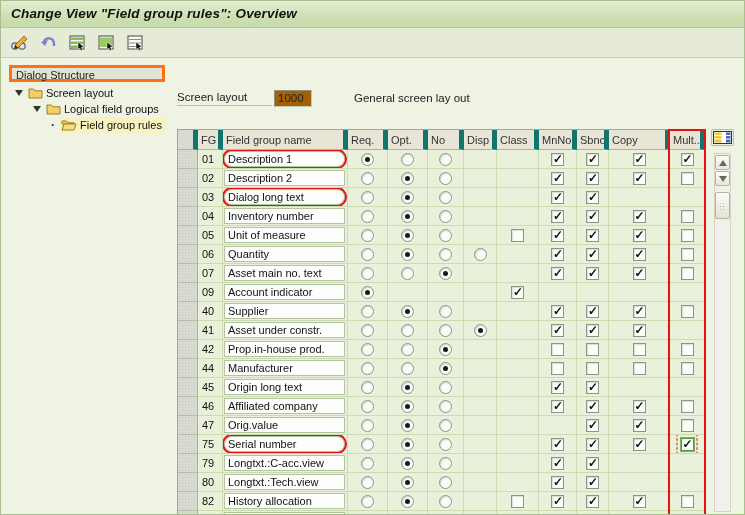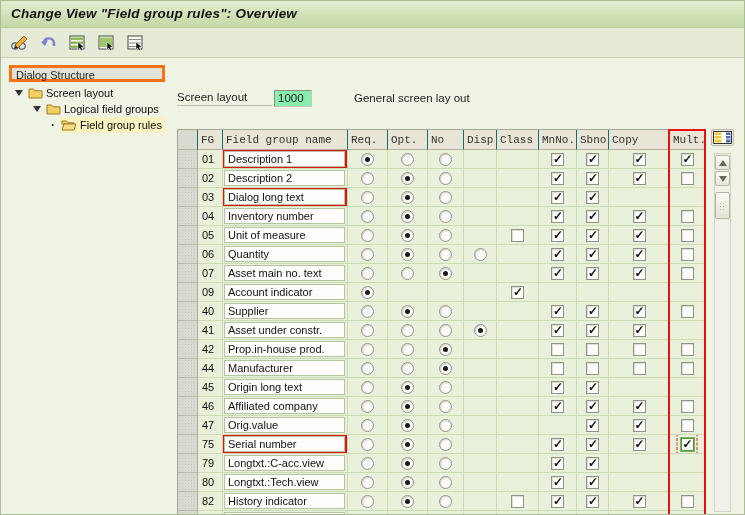--- a/index.html
+++ b/index.html
@@ -43,50 +43,49 @@
   }
   .bullet { font-size:12px; font-weight:bold; margin:0 5px 0 4px; color:#333; }
   .tree-label-wrap { display:flex; align-items:center; height:16px; padding:0 3px 0 1px; }
   .tree-label-wrap.selected { background:#f8f2c0; }
   .tree-item svg { margin-right:3px; }
   
   .form-row { position:absolute; left:176px; top:29px; height:20px; display:flex; align-items:center; font-size:11.5px; color:#222; }
   .form-label { display:inline-block; width:95px; border-bottom:1px solid #bcbcae; padding-bottom:2px; }
   .form-input {
     width:38px; height:17px; margin-left:2px; font-family:"Liberation Sans",sans-serif;
-    font-size:11.5px; color:#222; background:#86efac;
+    font-size:11.5px; color:#222; background:#a16207;
     border:1px solid #8f9183; border-right-color:#c6c8ba; border-bottom-color:#c6c8ba;
     padding:0 3px;
   }
   .form-desc { margin-left:42px; }
   
   .table-wrap { position:absolute; left:176px; top:70px; width:529px; bottom:-20px; }
   table { border-collapse:separate; border-spacing:0; table-layout:fixed; width:527px; border:1px solid #a4a698; border-bottom:none; }
   th, td { height:19px; overflow:hidden; }
   thead th {
     height:20px; background:#e8e5d6; font-size:11px; font-weight:normal; color:#333;
-    text-align:left; padding:0 2px 0 3px; border-right:1px solid #0f766e; border-bottom:1px solid #b3b0a1;
+    text-align:left; padding:0 2px 0 3px; border-right:5px solid #0f766e; border-bottom:1px solid #b3b0a1;
     white-space:nowrap;
-    font-family:Liberation Mono, monospace;
   }
   thead th.selhead { background:#d9dbd1; }
   td { background:#e9f1da; border-right:1px solid #ccdcb2; border-bottom:1px solid #ccdcb2; font-size:11px; color:#111; }
   td.selcell {
     background:#d9dbd1;
     background-image:radial-gradient(#c6c8bc 0.8px, transparent 0.9px);
     background-size:3px 3px;
     border-right:1px solid #a9ab9e; border-bottom:1px solid #b9bbaf;
   }
   td.fgcell { padding-left:4px; }
   td.namecell { padding:0; }
   .namefield {
     height:16px; line-height:15px; background:#fdfefb; border:1px solid #b4c4a0;
     margin:1px 2px 1px 1px; padding:0 3px; white-space:nowrap; overflow:hidden; position:relative;
   }
-  .namefield.redbox { outline:2px solid #e51212; }
+  .namefield.redbox { outline:2px solid #e51212;border-radius:8px; }
   td.ctrl { text-align:center; vertical-align:middle; position:relative; }
   
   .radio {
     display:inline-block; width:13px; height:13px; border-radius:50%;
     background:#fbfcf8; border:1px solid #8f9488; box-shadow:inset 1px 1px 1px rgba(90,100,80,0.25);
     vertical-align:middle;
   }
   .radio.sel::after { content:''; display:block; width:5px; height:5px; border-radius:50%; background:#1a1a1a; margin:3px auto 0; }
   
   .cb {
@@ -541,21 +540,21 @@
               <td class="ctrl"></td>
               <td class="ctrl"><span class="cb chk"></span></td>
               <td class="ctrl"><span class="cb chk"></span></td>
               <td class="ctrl"></td>
               <td class="ctrl"></td>
             </tr>
             <tr>
               <td class="selcell"></td>
               <td class="fgcell">82</td>
               <td class="namecell">
-                <div class="namefield">History indicator</div>
+                <div class="namefield">History allocation</div>
               </td>
               <td class="ctrl"><span class="radio"></span></td>
               <td class="ctrl"><span class="radio sel"></span></td>
               <td class="ctrl"><span class="radio"></span></td>
               <td class="ctrl"></td>
               <td class="ctrl"><span class="cb"></span></td>
               <td class="ctrl"><span class="cb chk"></span></td>
               <td class="ctrl"><span class="cb chk"></span></td>
               <td class="ctrl"><span class="cb chk"></span></td>
               <td class="ctrl"><span class="cb"></span></td>

